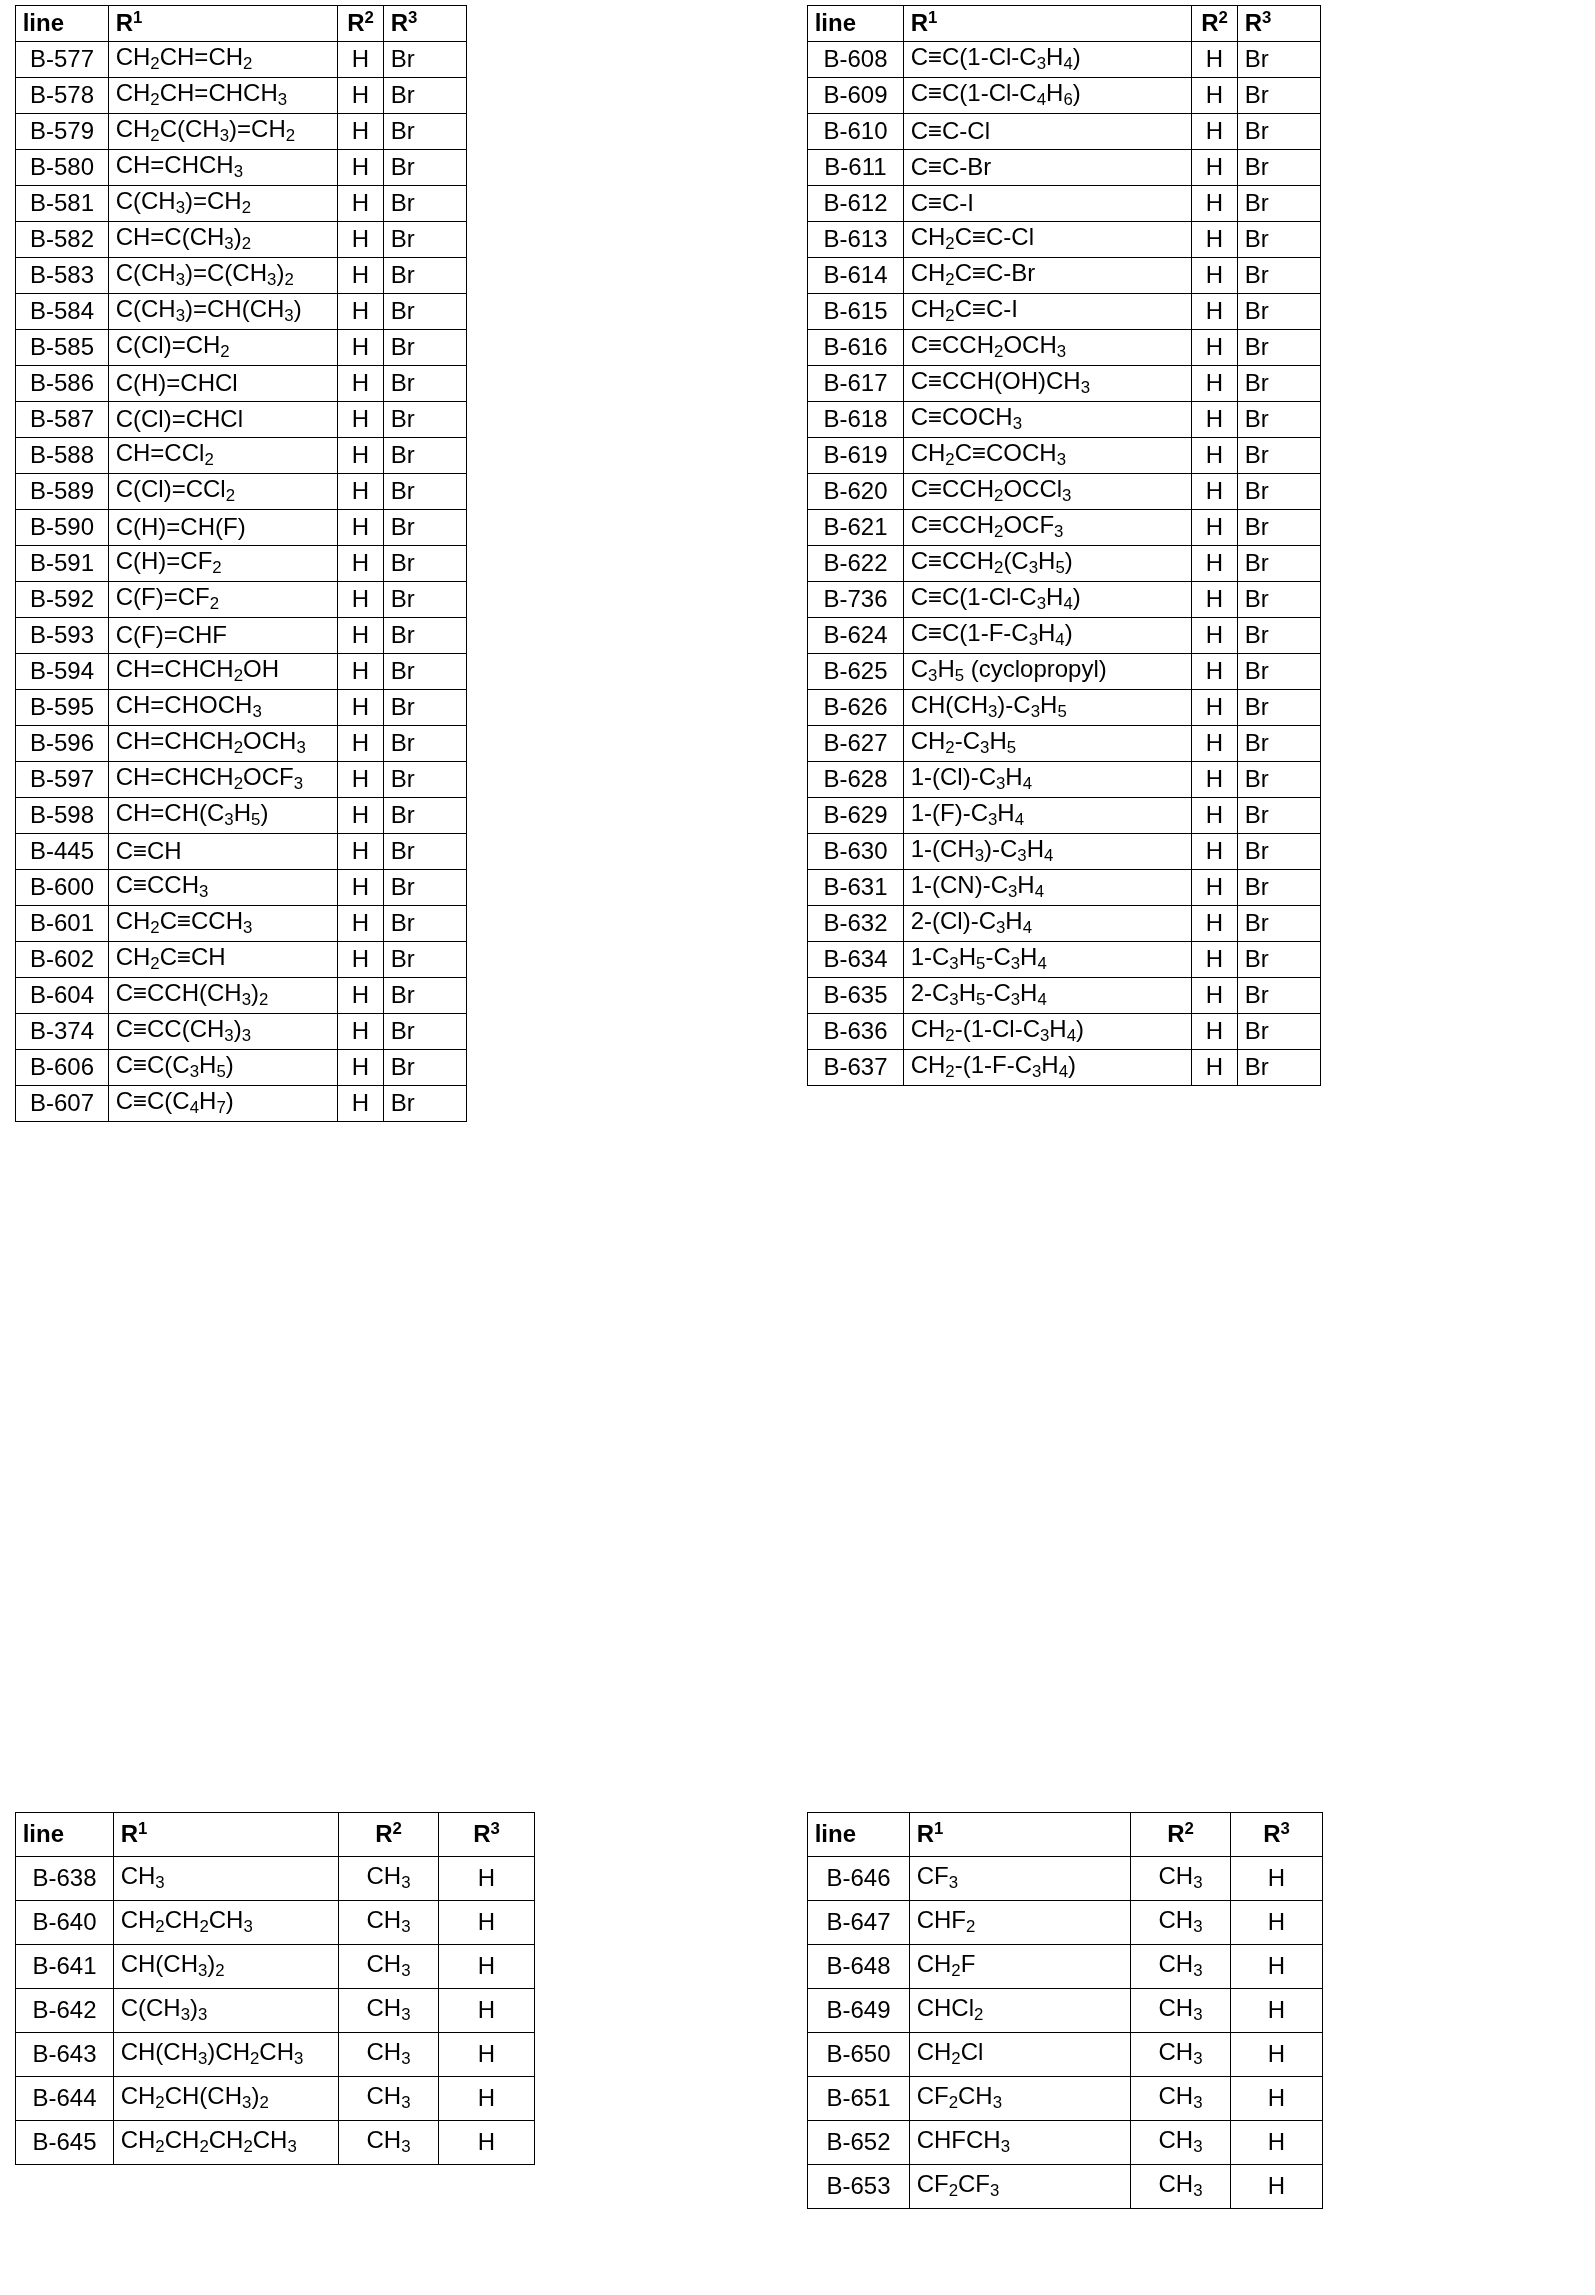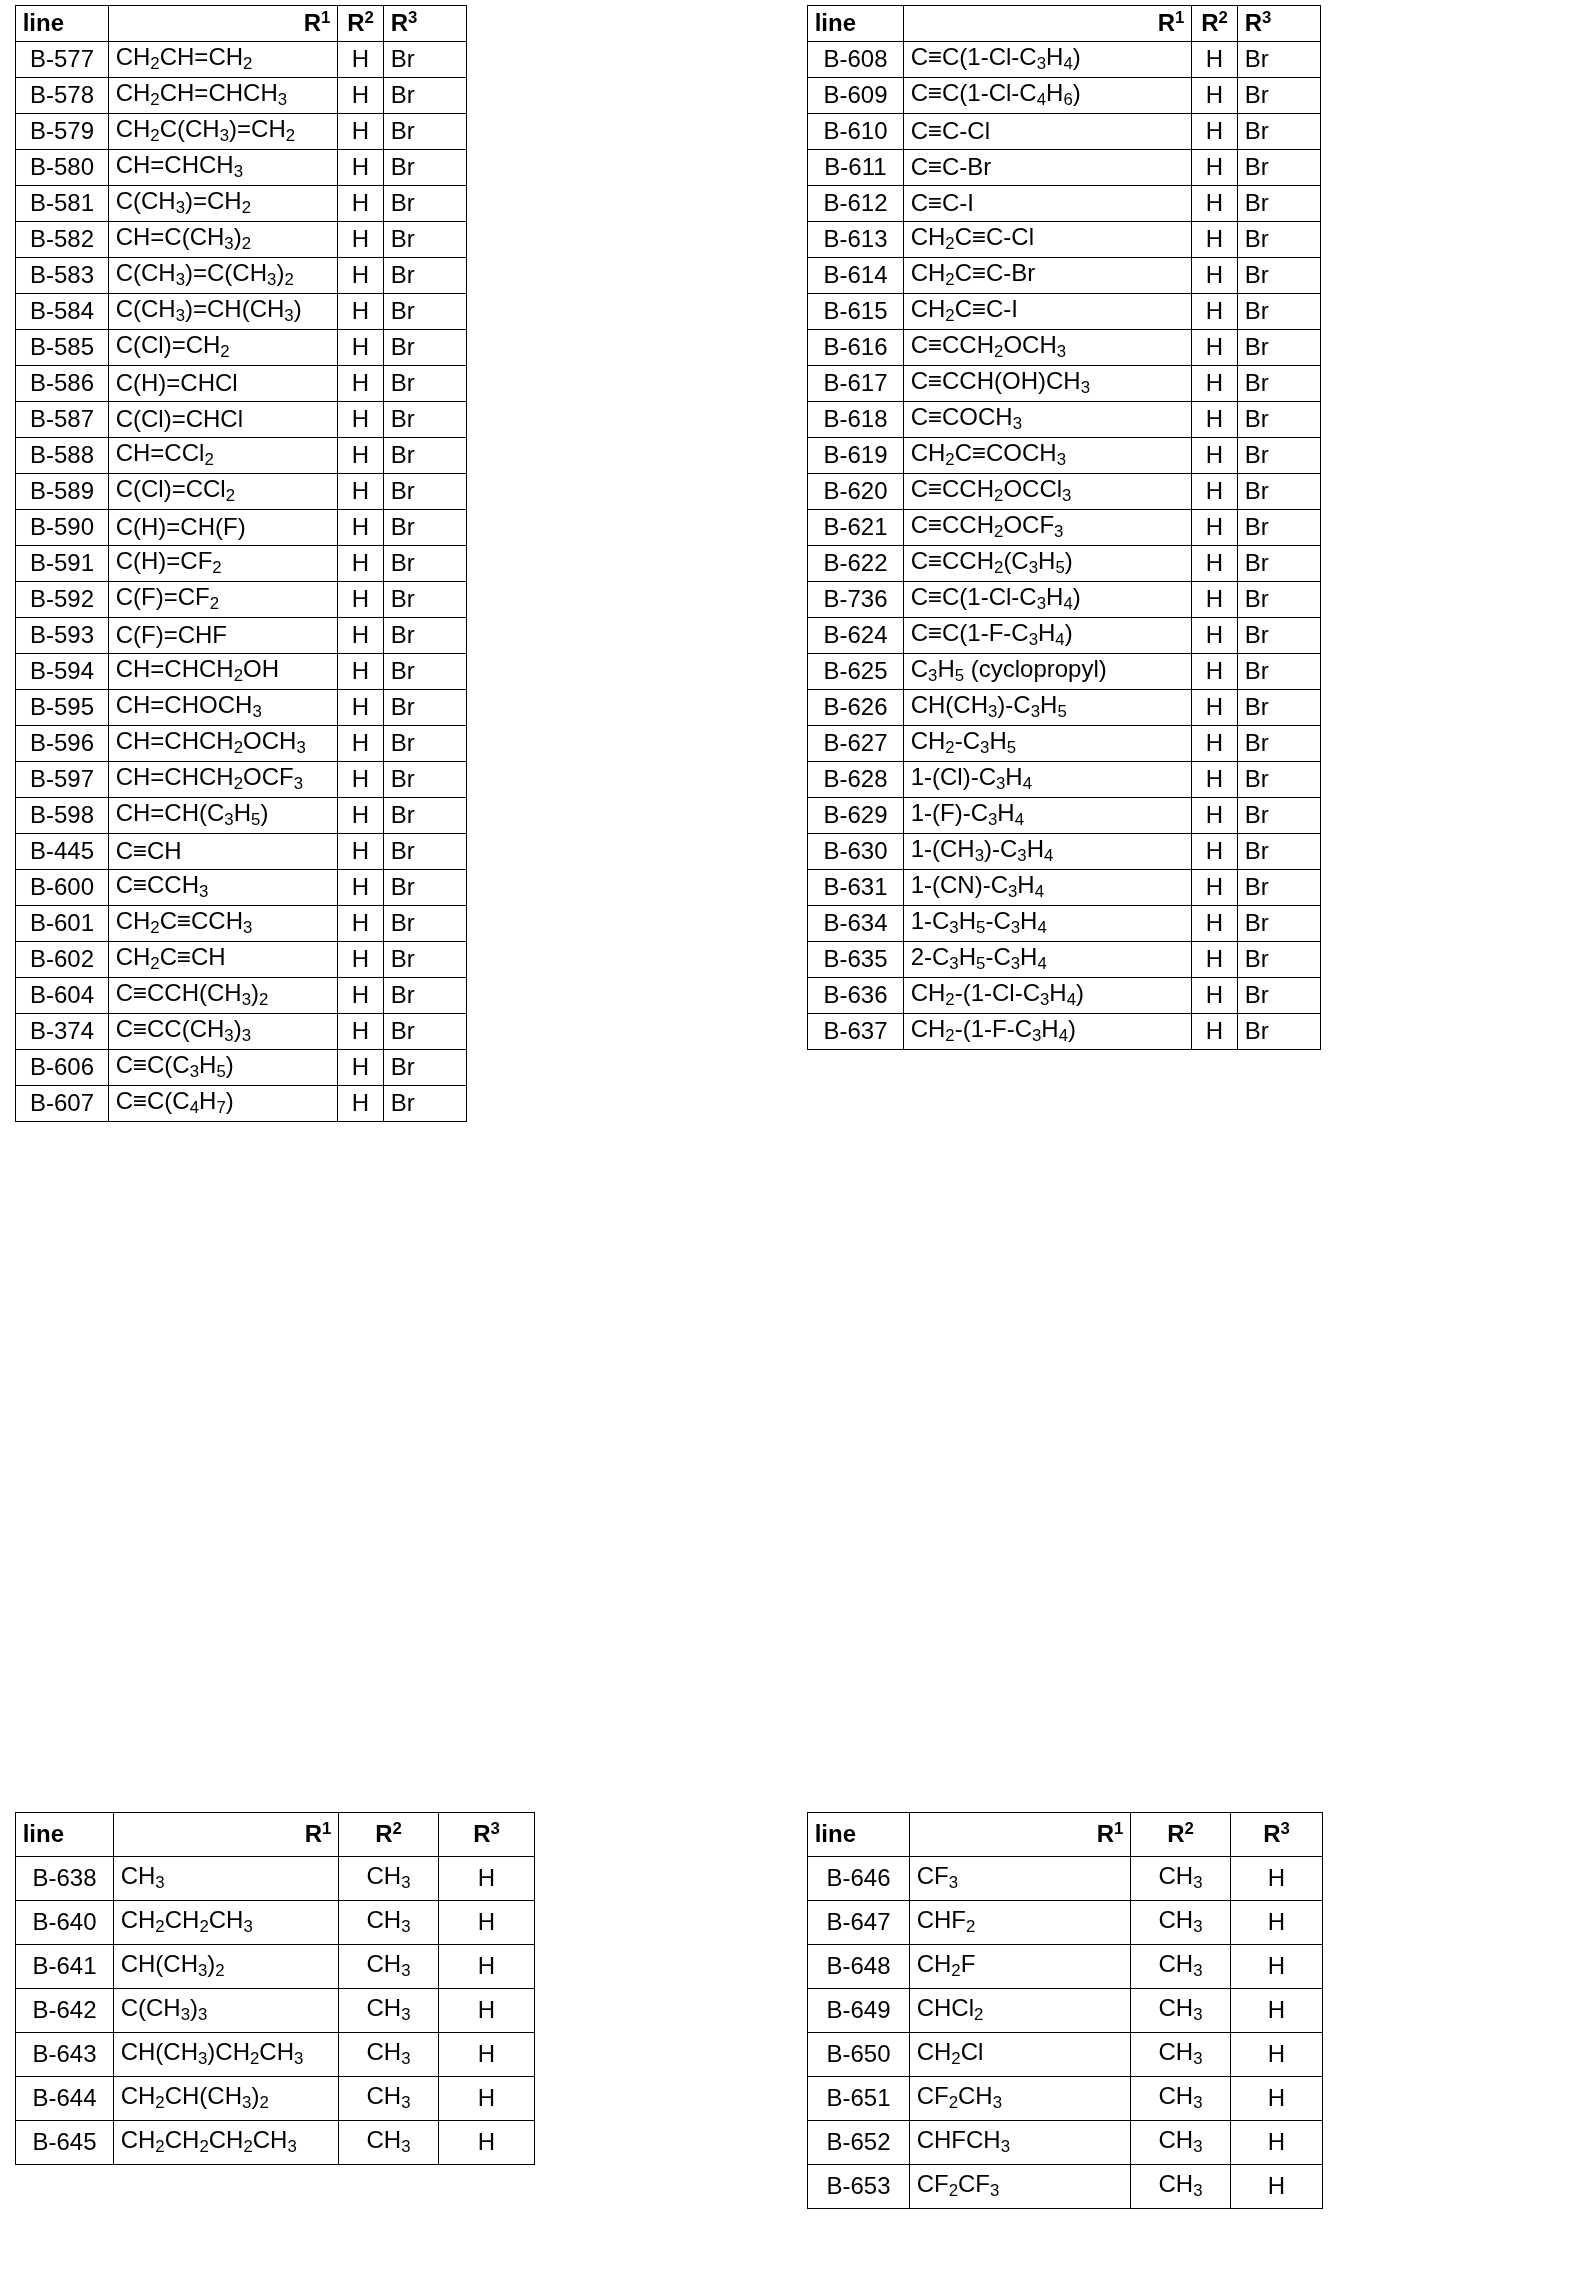--- a/index.html
+++ b/index.html
@@ -41,21 +41,21 @@
     white-space: nowrap;
     vertical-align: middle;
     background: #fff;
   }
   table.chem th {
     font-weight: 700;
   }
 
   
   .hdr-line   { text-align: left; }
-  .hdr-r1     { text-align: right; margin-top: 8px; }
+  .hdr-r1     { text-align: left; margin-top: 8px; }
   .hdr-r2     { text-align: center; }
   .hdr-r3     { text-align: left; }
 
   
   td.c-line { text-align: center; }
   td.c-r1   { text-align: left; }
   td.c-r2   { text-align: center; }
   td.c-r3   { text-align: left; }
 
   sub { font-size: 0.70em; vertical-align: -0.26em; }
@@ -462,20 +462,26 @@
             <td class="c-r2">H</td>
             <td class="c-r3">Br</td>
           </tr>
           <tr>
             <td class="c-line">B-631</td>
             <td class="c-r1">1-(CN)-C<sub>3</sub>H<sub>4</sub></td>
             <td class="c-r2">H</td>
             <td class="c-r3">Br</td>
           </tr>
           <tr>
+            <td class="c-line">B-632</td>
+            <td class="c-r1">2-(Cl)-C<sub>3</sub>H<sub>4</sub></td>
+            <td class="c-r2">H</td>
+            <td class="c-r3">Br</td>
+          </tr>
+          <tr>
             <td class="c-line">B-634</td>
             <td class="c-r1">1-C<sub>3</sub>H<sub>5</sub>-C<sub>3</sub>H<sub>4</sub></td>
             <td class="c-r2">H</td>
             <td class="c-r3">Br</td>
           </tr>
           <tr>
             <td class="c-line">B-635</td>
             <td class="c-r1">2-C<sub>3</sub>H<sub>5</sub>-C<sub>3</sub>H<sub>4</sub></td>
             <td class="c-r2">H</td>
             <td class="c-r3">Br</td>

